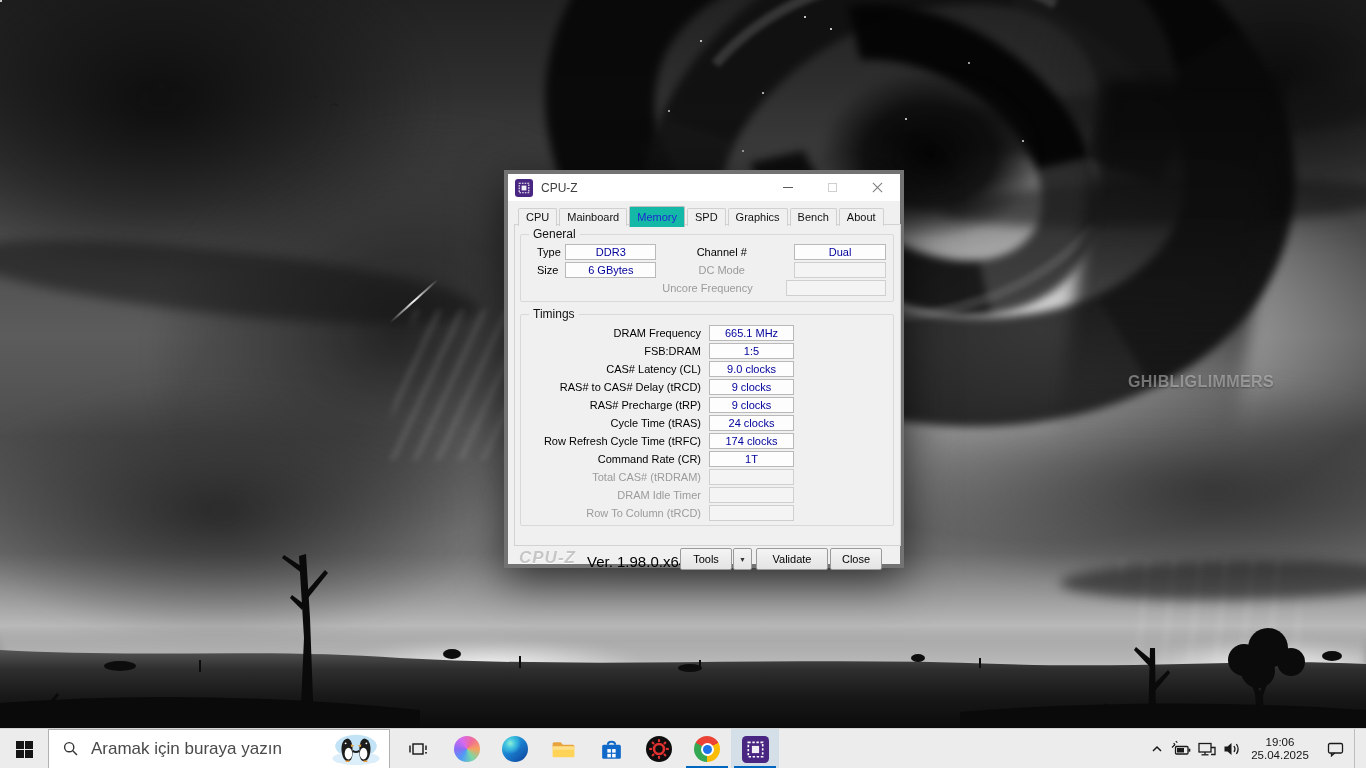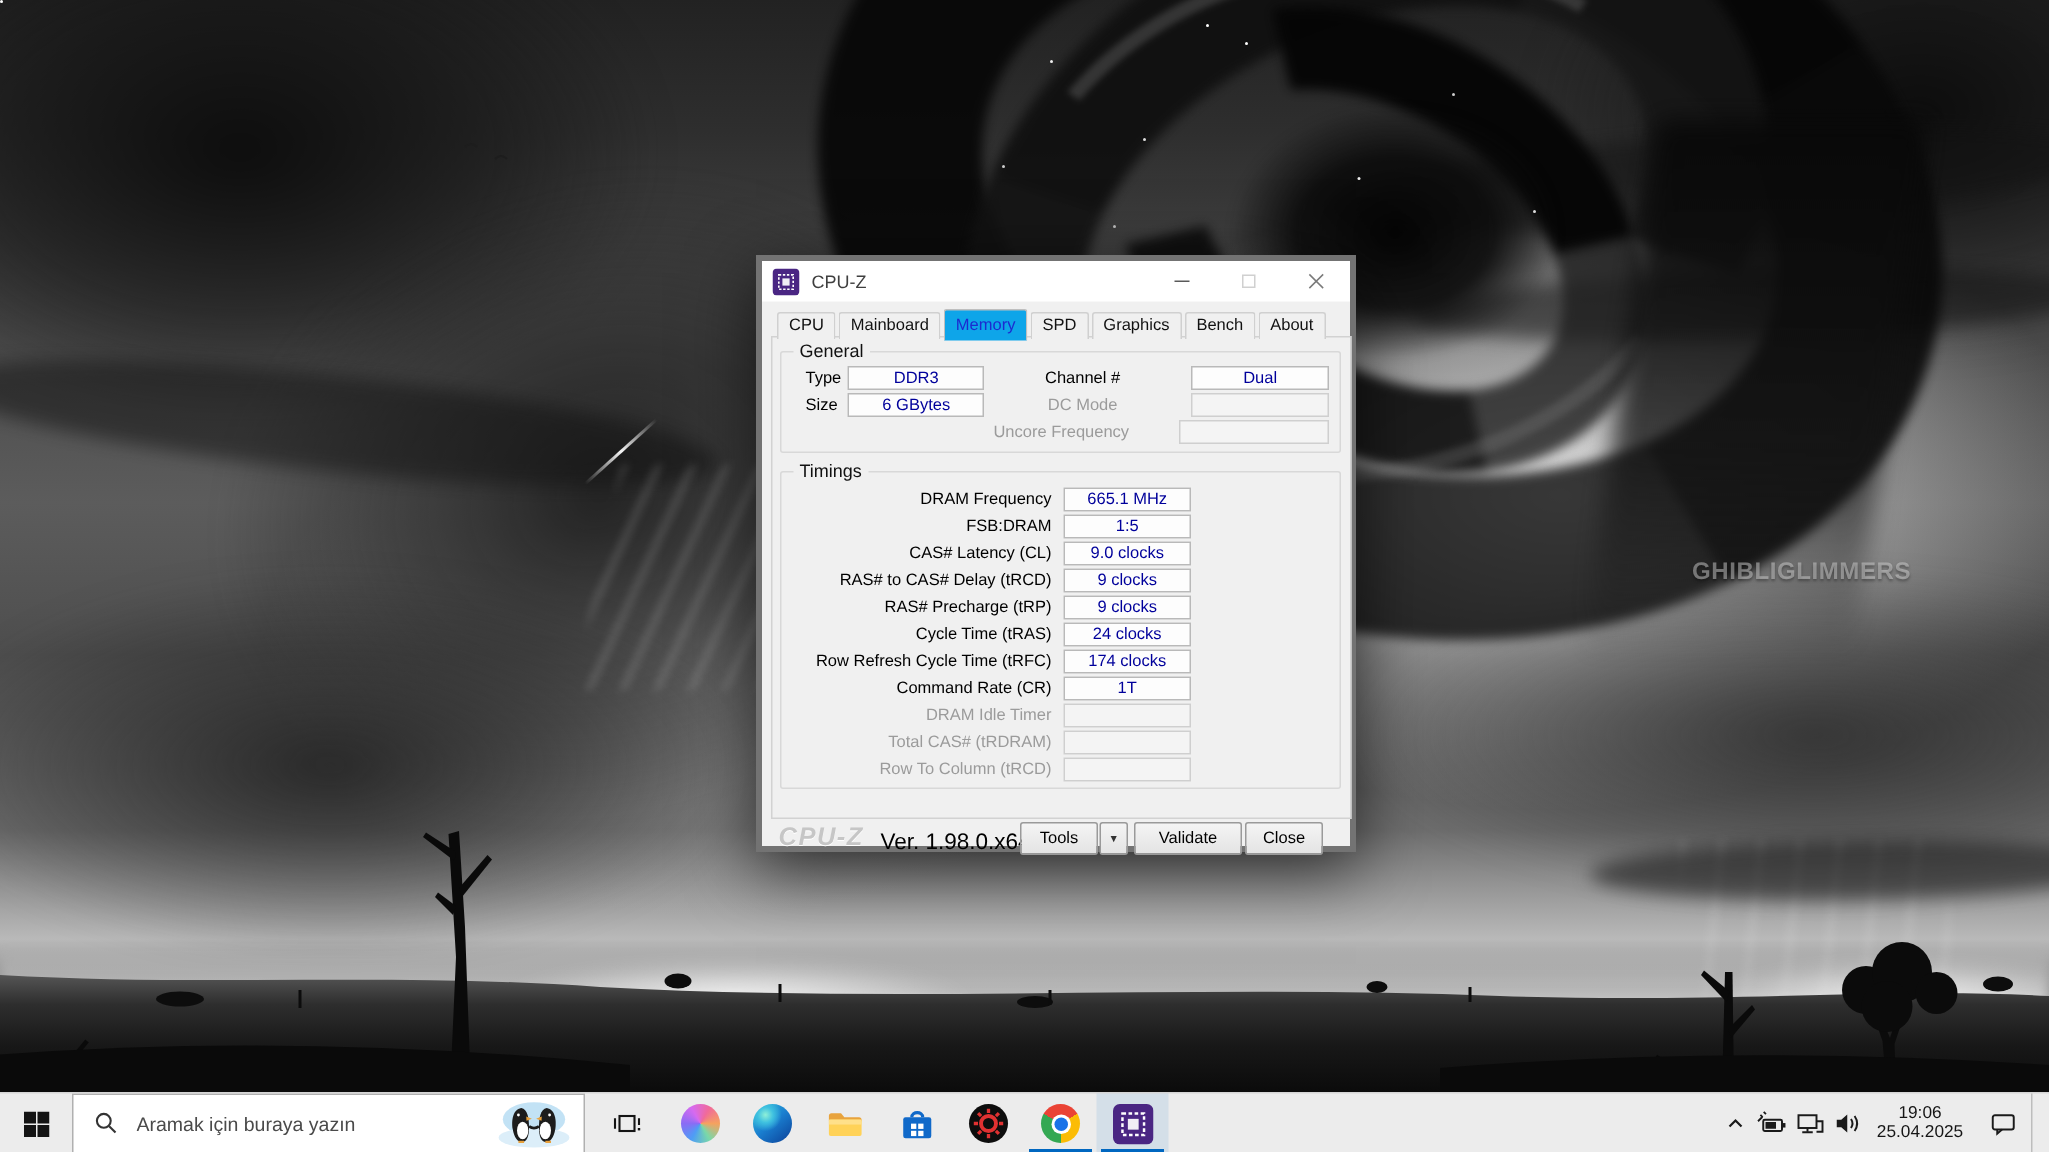--- a/index.html
+++ b/index.html
@@ -64,21 +64,21 @@
   .wc { width:45px; height:100%; display:flex; align-items:center; justify-content:center; }
   .minglyph { display:inline-block; width:10px; border-top:1px solid #5a5a5a; }
   .maxglyph { display:inline-block; width:9px; height:9px; border:1px solid #d0d0d0; }
   .closeglyph { position:relative; width:11px; height:11px; display:inline-block; }
   .closeglyph::before,.closeglyph::after { content:""; position:absolute; left:-1px; top:5px; width:13px; height:1px; background:#7a7a7a; }
   .closeglyph::before { transform:rotate(45deg); } .closeglyph::after { transform:rotate(-45deg); }
 
   .tabs { position:absolute; left:10px; top:32px; display:flex; align-items:flex-end; z-index:3; }
   .tab { height:18px; line-height:17px; padding:0 7px; margin-right:2px; background:#f0f0f0;
     border:1px solid #d0d0d0; border-bottom:none; border-radius:2px 2px 0 0; color:#111; }
-  .tab.selected { height:21px; line-height:20px; margin-bottom:-1px; color:#1c2bd0; border-color:#bfbfbf; background:#0ea5e9; }
+  .tab.selected { height:21px; line-height:20px; margin-bottom:-1px; color:#1c2bd0; border-color:#bfbfbf; background:#14b8a6; }
   .tabpage { position:absolute; left:6px; top:50px; width:387px; height:322px; border:1px solid #d2d2d2; background:#f0f0f0; z-index:2; }
 
   .groupbox { position:absolute; left:5px; right:6px; border:1px solid #d8d8d8; border-radius:2px; }
   .gb-general { top:9px; height:68px; }
   .gb-timings { top:89px; height:212px; }
   .legend { position:absolute; top:-8px; left:8px; padding:0 4px; background:#f0f0f0; font-size:12px; color:#111; }
 
   .grow { display:flex; align-items:center; height:18px; margin:0 7px; }
   .grow:first-of-type { margin-top:8px; }
   .glab { width:40px; padding-left:9px; color:#000; }
@@ -105,21 +105,21 @@
   .btn-tools { left:172px; width:52px; }
   .btn-drop { left:225px; width:19px; font-size:7px; color:#333; }
   .btn-validate { left:248px; width:72px; }
   .btn-close { left:322px; width:52px; }
 
   
   .taskbar { position:absolute; left:0; bottom:0; width:1366px; height:40px; background:#ececec; border-top:1px solid #d5d5d5; }
   .startbtn { position:absolute; left:0; top:0; width:48px; height:40px; display:flex; align-items:center; justify-content:center; }
   .searchbox { position:absolute; left:48px; top:0; width:342px; height:40px; background:#fff; border:1px solid #b0b0b0; display:flex; align-items:center; }
   .searchbox svg.mag { margin-left:13px; flex:none; }
-  .searchbox input { border:none; outline:none; background:transparent; margin-left:11px; width:195px; font-size:13px; color:#222; font-family:inherit; }
+  .searchbox input { border:none; outline:none; background:transparent; margin-left:11px; width:195px; font-size:17px; color:#222; font-family:inherit; }
   .searchbox input::placeholder { color:#4a4a4a; opacity:1; }
   .highlight { margin-left:auto; margin-right:2px; width:62px; height:36px; display:flex; align-items:center; justify-content:center; }
   .taskview { position:absolute; left:396px; top:0; width:44px; height:40px; display:flex; align-items:center; justify-content:center; }
   .apps { position:absolute; left:443px; top:0; display:flex; }
   .app { position:relative; width:48px; height:40px; display:flex; align-items:center; justify-content:center; }
   .app.running::after { content:""; position:absolute; left:3px; right:3px; bottom:0; height:3px; background:#0067c0; }
   .app.active { background:rgba(0,103,192,.10); }
   .ic { width:26px; height:26px; border-radius:50%; display:block; }
   .ic-copilot { background:conic-gradient(from 210deg,#4e9df5,#8a6cf5,#d66af0,#f06a9a,#f5a25f,#79d8a9,#4e9df5); }
   .ic-edge { background:radial-gradient(circle at 32% 28%, #8ff0d8 0%, #3fc1e0 20%, rgba(63,193,224,0) 42%),
@@ -312,25 +312,25 @@
         </div>
         <div class="trow">
           <span class="tlab">Row Refresh Cycle Time (tRFC)</span>
           <span class="field tfield">174 clocks</span>
         </div>
         <div class="trow">
           <span class="tlab">Command Rate (CR)</span>
           <span class="field tfield">1T</span>
         </div>
         <div class="trow disabled">
+          <span class="tlab">Total CAS# (tRDRAM)</span>
+          <span class="field tfield"></span>
+        </div>
+        <div class="trow disabled">
           <span class="tlab">DRAM Idle Timer</span>
-          <span class="field tfield"></span>
-        </div>
-        <div class="trow disabled">
-          <span class="tlab">Total CAS# (tRDRAM)</span>
           <span class="field tfield"></span>
         </div>
         <div class="trow disabled">
           <span class="tlab">Row To Column (tRCD)</span>
           <span class="field tfield"></span>
         </div>
       </div>
     </div>
 
     <div class="footerbar">

